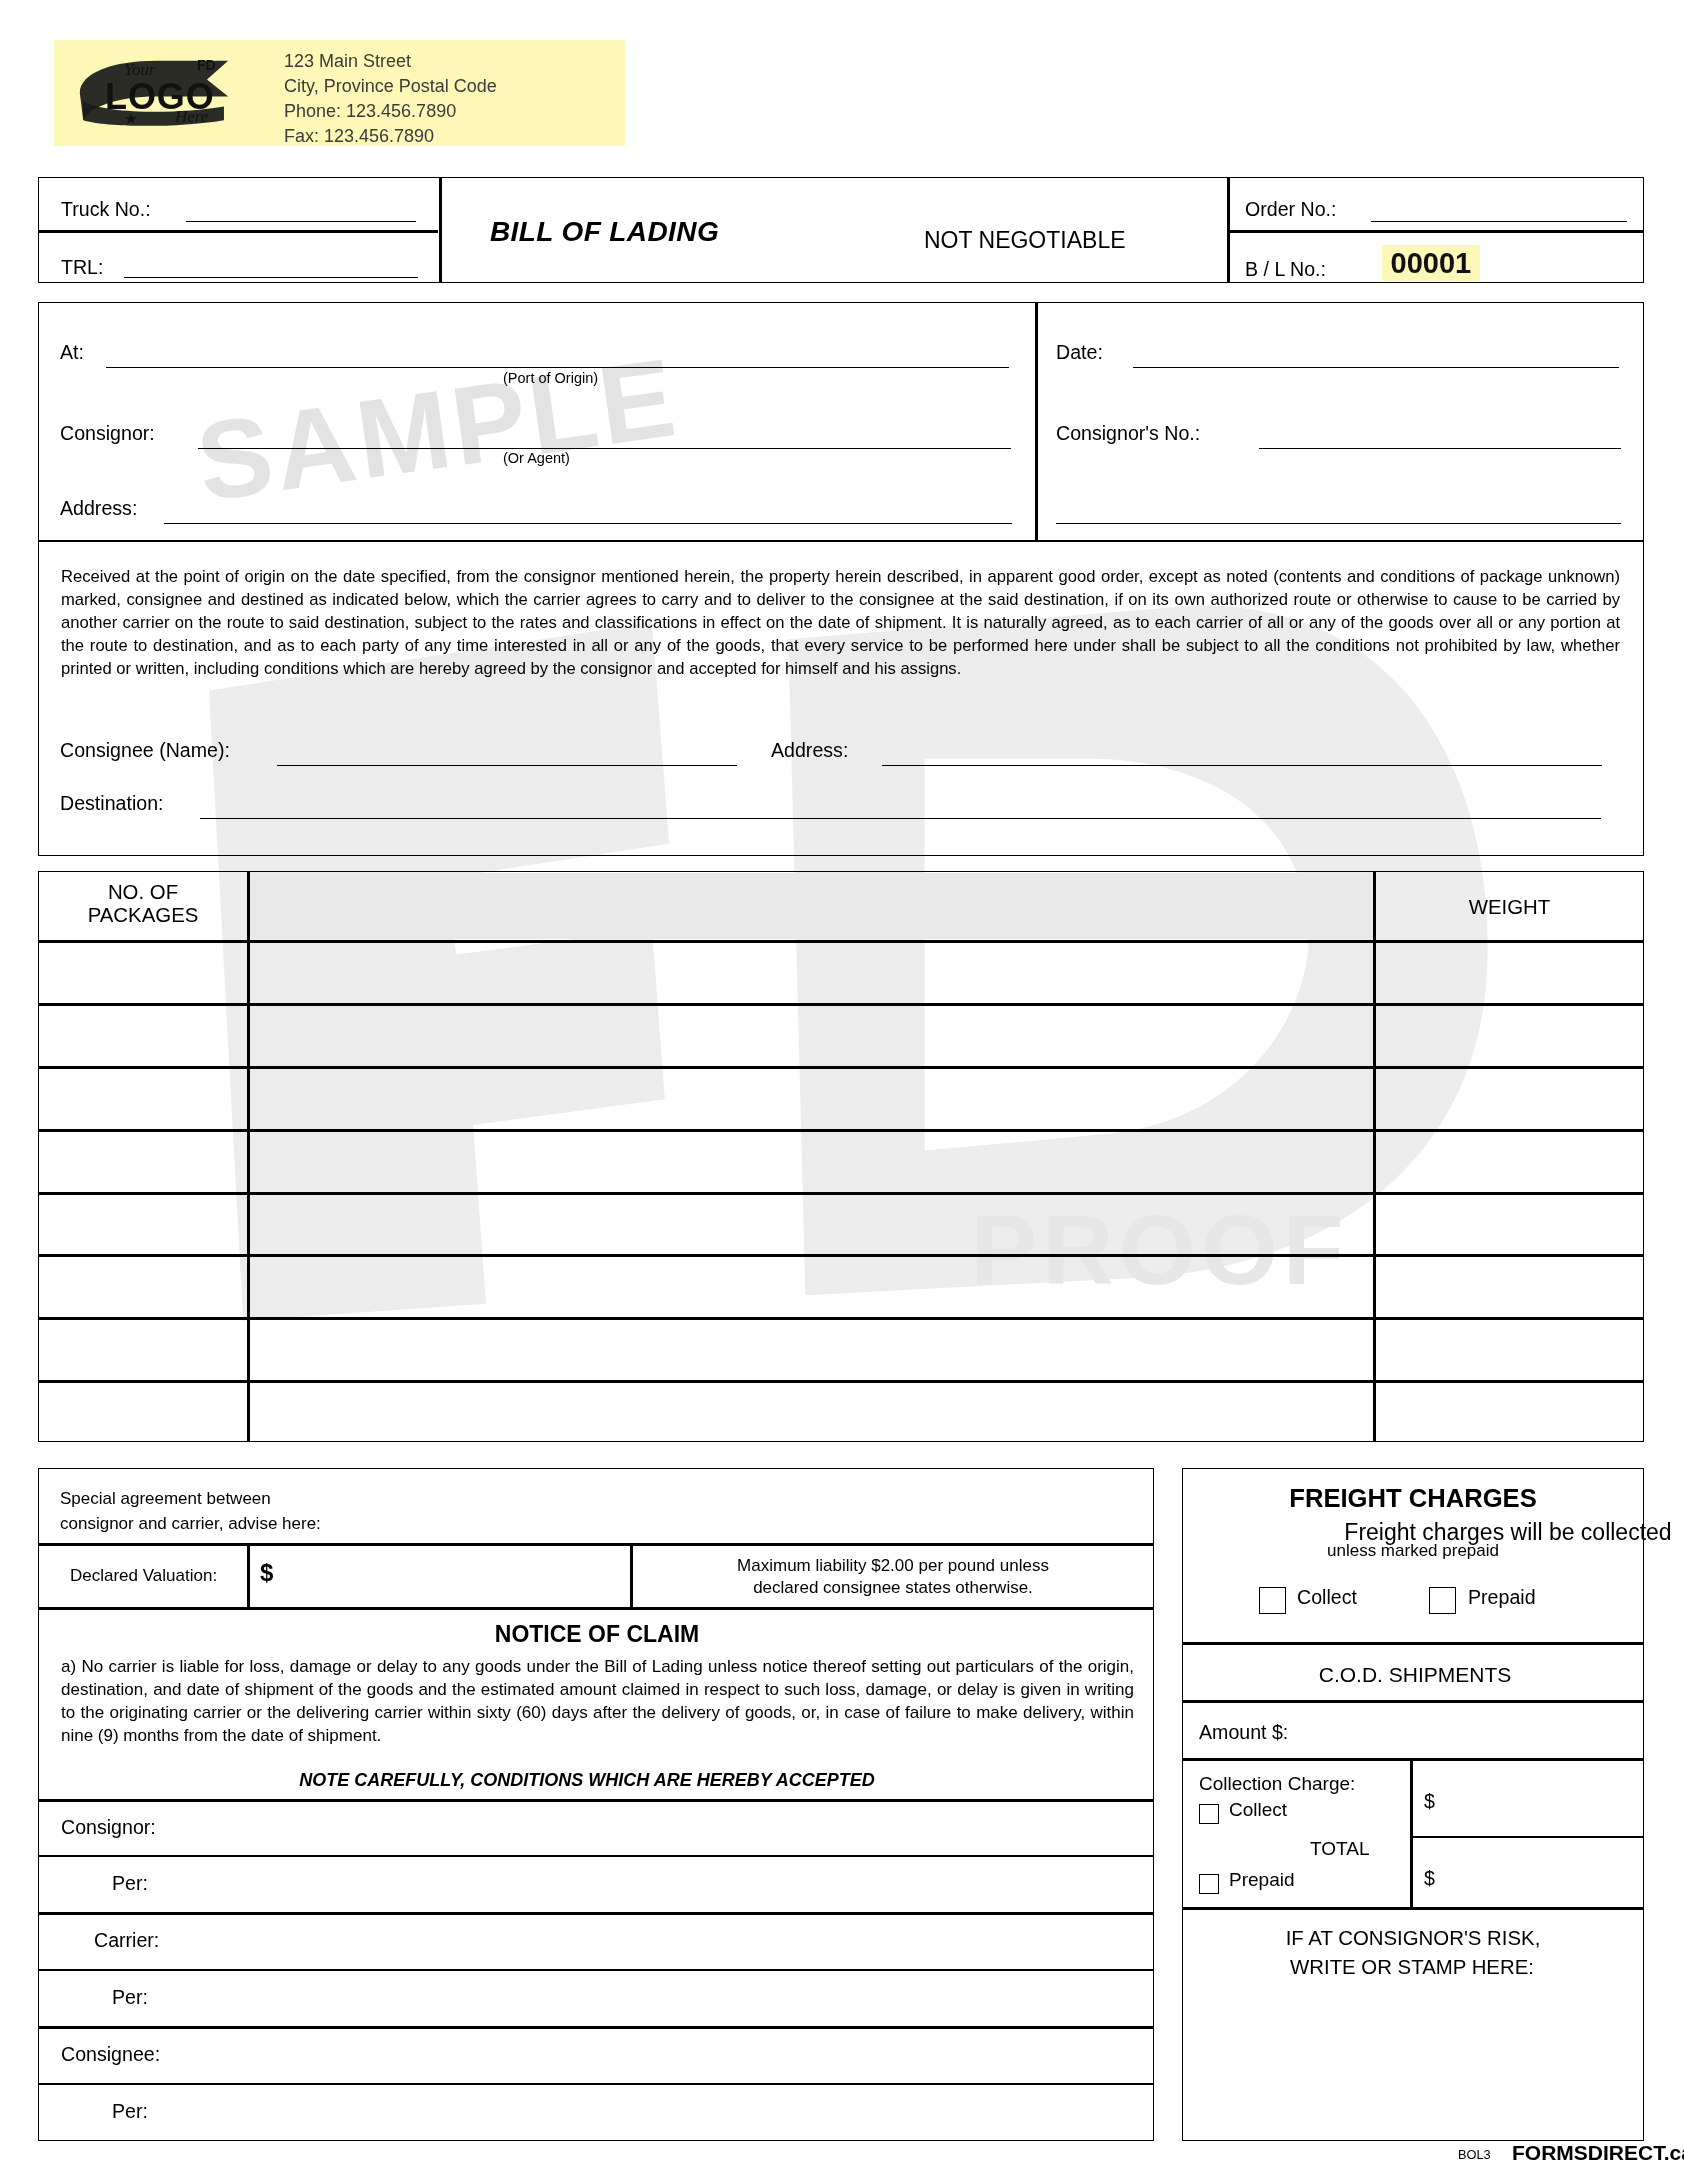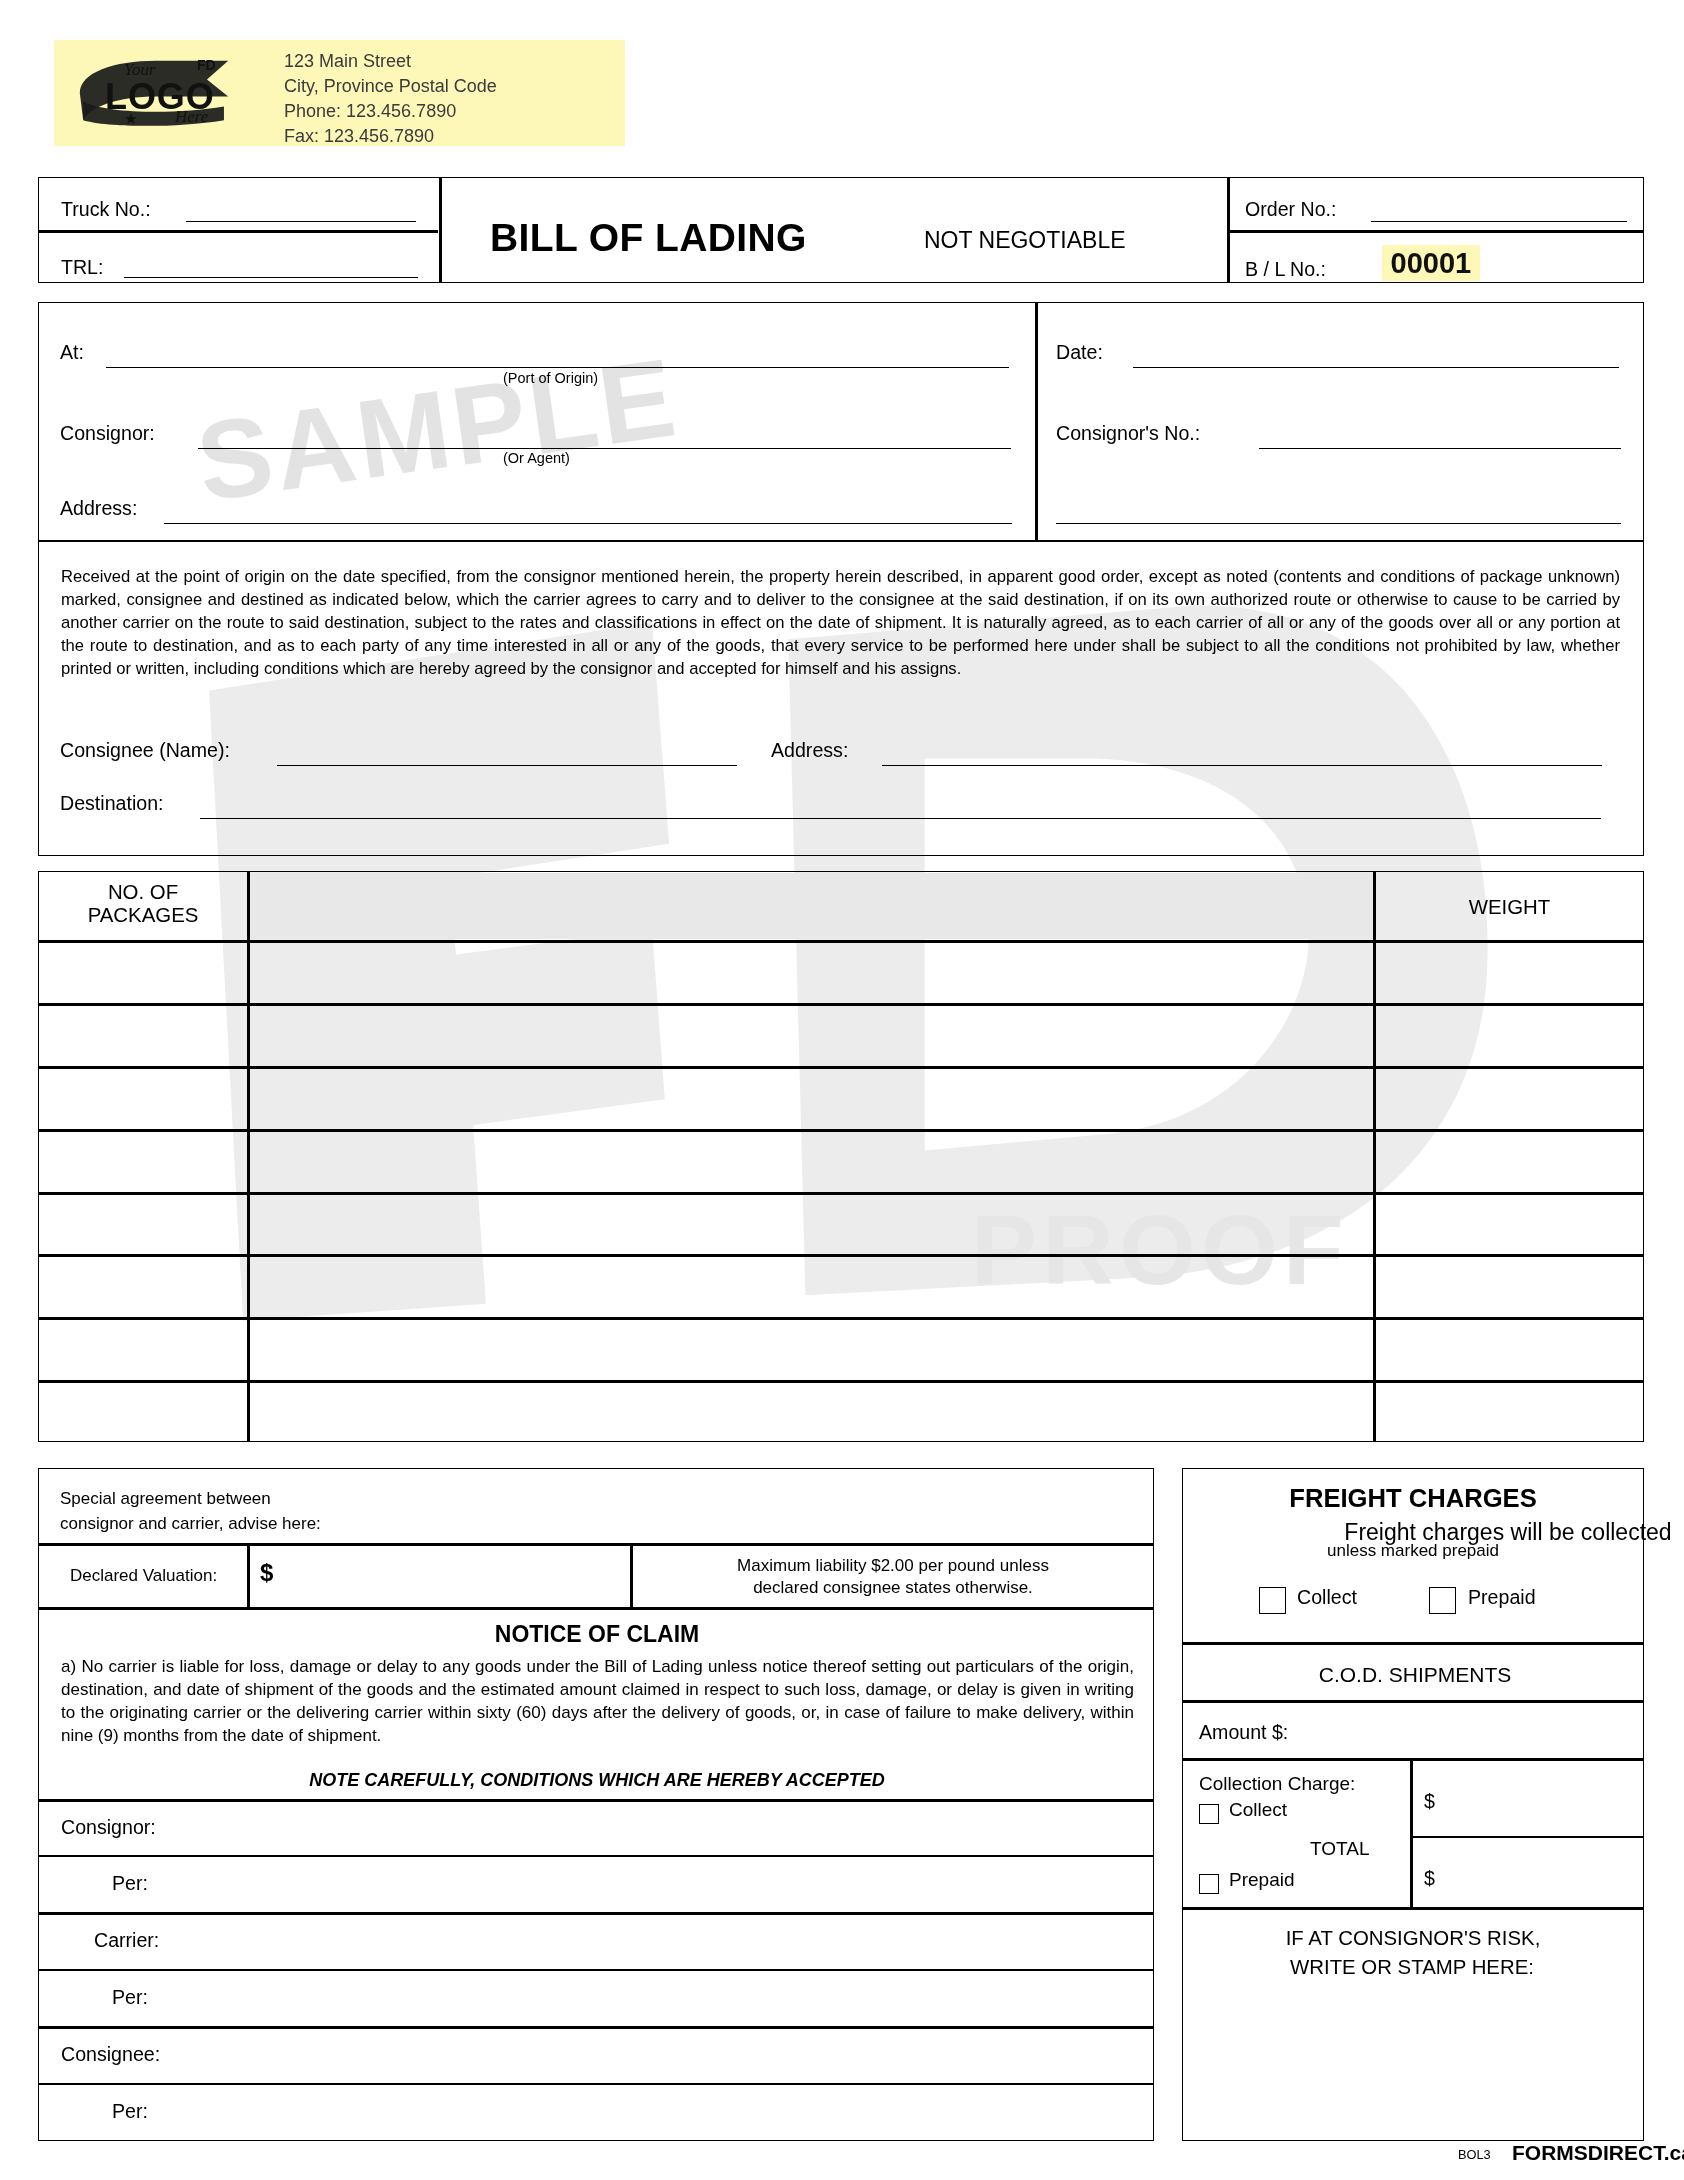--- a/index.html
+++ b/index.html
@@ -111,21 +111,21 @@
   .ln { position: absolute; background: #000; z-index: 2; }
 
   .lbl { position: absolute; font-size: 19.6px; z-index: 3; white-space: nowrap; }
   .lbl-sm { position: absolute; font-size: 14.5px; z-index: 3; white-space: nowrap; }
 
   
   .fill { position: absolute; border-bottom: 1.3px solid #000; z-index: 3; }
 
   .title-main {
     position: absolute;
-    font-size: 39px; font-weight: bold; letter-spacing: 0.4px; z-index: 3;
+    font-size: 28px; font-weight: bold; letter-spacing: 0.4px; z-index: 3; font-style: italic;
   }
   .title-sub {
     position: absolute;
     font-size: 23px; z-index: 3;
   }
   .blno {
     position: absolute;
     background: #fdf7b8;
     font-size: 29px; font-weight: bold; color: #111;
     padding: 1.7px 8.5px;
@@ -296,21 +296,21 @@
   <div class="ln" style="left:630px; top:1543px; width:2.6px; height:64px;"></div>
   <div class="ln" style="left:38px; top:1607px; width:1116px; height:2.6px;"></div>
 
   <div class="lbl-sm" style="left:70px; top:1566px; font-size:17px;">Declared Valuation:</div>
   <div class="lbl" style="left:260px; top:1559px; font-weight:bold; font-size:24px;">$</div>
   <div class="lbl-sm ctr" style="left:633px; top:1556px; width:520px; font-size:17px; text-align:center;">Maximum liability $2.00 per pound unless</div>
   <div class="lbl-sm ctr" style="left:633px; top:1578px; width:520px; font-size:17px; text-align:center;">declared consignee states otherwise.</div>
 
   <div class="th-txt b" style="left:41px; top:1621px; width:1112px; font-size:23px;">NOTICE OF CLAIM</div>
   <div class="para" style="left:61px; top:1655px; width:1073px; font-size:17px; line-height:23px;">a) No carrier is liable for loss, damage or delay to any goods under the Bill of Lading unless notice thereof setting out particulars of the origin, destination, and date of shipment of the goods and the estimated amount claimed in respect to such loss, damage, or delay is given in writing to the originating carrier or the delivering carrier within sixty (60) days after the delivery of goods, or, in case of failure to make delivery, within nine (9) months from the date of shipment.</div>
-  <div class="th-txt b i" style="left:41px; top:1770px; width:1112px; font-size:18px;font-style:italic;">NOTE CAREFULLY, CONDITIONS WHICH ARE HEREBY ACCEPTED</div>
+  <div class="th-txt b i" style="left:31px; top:1770px; width:1112px; font-size:18px;font-style:italic;">NOTE CAREFULLY, CONDITIONS WHICH ARE HEREBY ACCEPTED</div>
 
   <div class="ln" style="left:38px; top:1799px; width:1116px; height:2.6px;"></div>
   <div class="ln" style="left:38px; top:1855px; width:1116px; height:1.7px;"></div>
   <div class="ln" style="left:38px; top:1912px; width:1116px; height:2.6px;"></div>
   <div class="ln" style="left:38px; top:1969px; width:1116px; height:1.7px;"></div>
   <div class="ln" style="left:38px; top:2026px; width:1116px; height:2.6px;"></div>
   <div class="ln" style="left:38px; top:2083px; width:1116px; height:1.7px;"></div>
 
   <div class="lbl" style="left:61px; top:1816px;">Consignor:</div>
   <div class="lbl" style="left:112px; top:1872px;">Per:</div>

